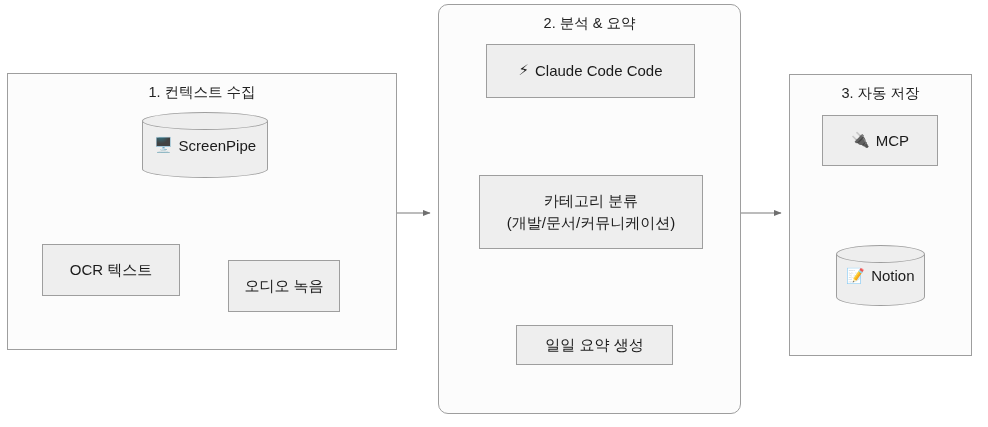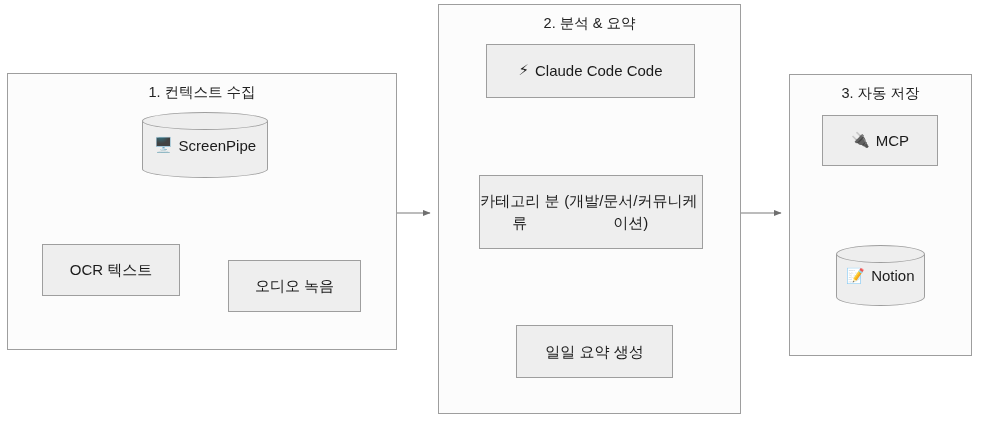--- a/index.html
+++ b/index.html
@@ -73,39 +73,39 @@
     <div class="txt">
       <span class="ico emoji">🖥️</span>
       <span class="lbl">ScreenPipe</span>
     </div>
   </div>
 
   <div class="node" style="left:42px;top:244px;width:138px;height:52px;">
     <span class="lbl">OCR 텍스트</span>
   </div>
 
-  <div class="node" style="left:228px;top:260px;width:133px;height:52px;">
+  <div class="node" style="left:228px;top:260px;width:112px;height:52px;">
     <span class="lbl">오디오 녹음</span>
   </div>
 
-  <div class="cluster" style="left:438px;top:4px;width:303px;height:410px;">
+  <div class="cluster" style="left:438px;top:4px;width:303px;height:410px;border-radius:10px;">
     <div class="cluster-title" style="top:9px;">2. 분석 &amp; 요약</div>
   </div>
 
   <div class="node" style="left:486px;top:44px;width:209px;height:54px;">
     <span class="ico emoji">⚡</span>
     <span class="lbl">Claude Code Code</span>
   </div>
 
-  <div class="node" style="left:479px;top:175px;width:224px;height:74px;flex-direction:row;">
+  <div class="node" style="left:479px;top:175px;width:224px;height:74px;flex-direction:column;">
     <span class="lbl">카테고리 분류</span>
     <span class="lbl">(개발/문서/커뮤니케이션)</span>
   </div>
 
-  <div class="node" style="left:516px;top:325px;width:157px;height:53px;">
+  <div class="node" style="left:516px;top:325px;width:157px;height:40px;">
     <span class="lbl">일일 요약 생성</span>
   </div>
 
   <div class="cluster" style="left:789px;top:74px;width:183px;height:282px;">
     <div class="cluster-title" style="top:9px;">3. 자동 저장</div>
   </div>
 
   <div class="node" style="left:822px;top:115px;width:116px;height:51px;">
     <span class="ico emoji">🔌</span>
     <span class="lbl">MCP</span>

